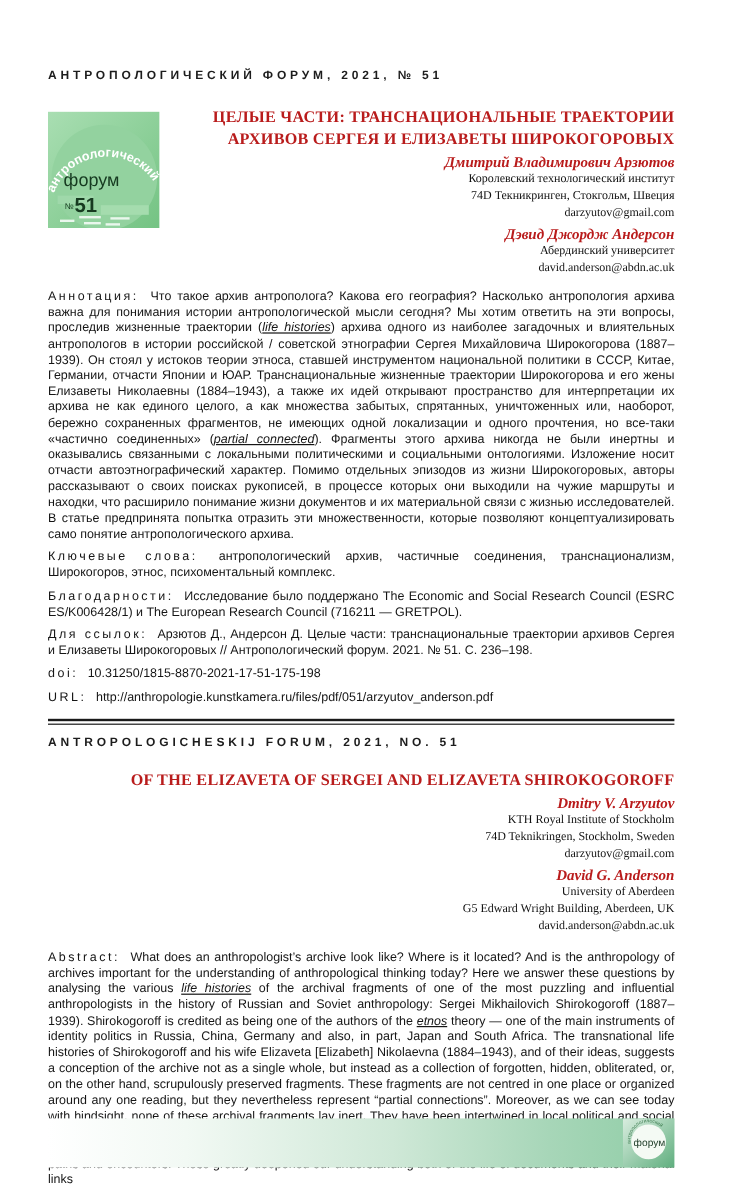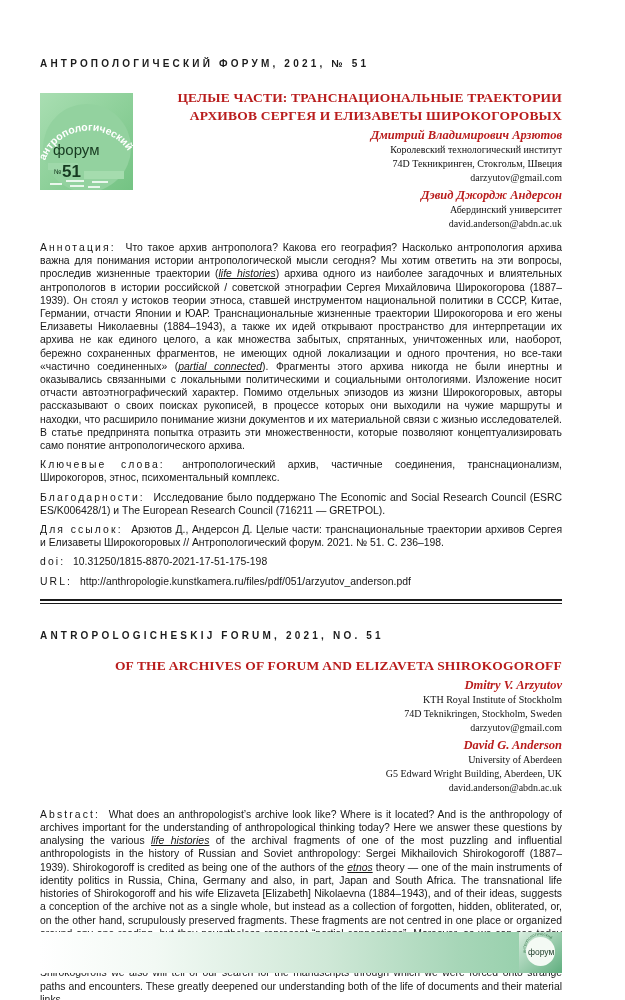--- a/index.html
+++ b/index.html
@@ -35,21 +35,21 @@
   p.body.nojust{text-align:left;}
   .lbl{letter-spacing:2.1px;padding-right:5px;}
   p.body i{font-style:italic;text-decoration:underline;}
   a.plain{color:#151515;text-decoration:none;}
 
   .double-rule{
     margin-top:11px;height:2px;
     border-top:2.5px solid #1a1a1a;border-bottom:1px solid #1a1a1a;
   }
 
-  .en-head{margin-top:26px;}
+  .en-head{margin-top:10px;}
   .en-title-block{text-align:right;font-family:"Liberation Serif","DejaVu Serif",serif;margin-top:16px;}
 
   .footer-bar{
     position:absolute;left:40px;bottom:27px;width:522px;height:41px;
     background:linear-gradient(90deg,#ffffff 0%,#f2f9f4 22%,#cfe8d7 55%,#a7d6b8 80%,#8fcda6 100%);
   }
   .footer-logo{position:absolute;right:0;top:0;width:43px;height:41px;display:block;}
 </style>
 </head>
 <body>
@@ -119,21 +119,21 @@
 
     <p class="body nojust"><span class="lbl">URL:</span> <a class="plain">http://anthropologie.kunstkamera.ru/files/pdf/051/arzyutov_anderson.pdf</a></p>
   </div>
 
   <div class="double-rule"></div>
 
   <div class="jheader en-head">ANTROPOLOGICHESKIJ FORUM, 2021, NO. 51</div>
 
   <div class="en-title-block">
     <div class="title">
-      <div>OF THE ARCHIVES OF FORUM AND ELIZAVETA SHIROKOGOROFF</div>
+      <div>OF THE ELIZAVETA OF SERGEI AND ELIZAVETA SHIROKOGOROFF</div>
     </div>
     <div>
       <div class="author-name">Dmitry V. Arzyutov</div>
       <div class="affil">KTH Royal Institute of Stockholm</div>
       <div class="affil">74D Teknikringen, Stockholm, Sweden</div>
       <div class="affil"><a class="plain">darzyutov@gmail.com</a></div>
     </div>
     <div>
       <div class="author-name">David G. Anderson</div>
       <div class="affil">University of Aberdeen</div>

